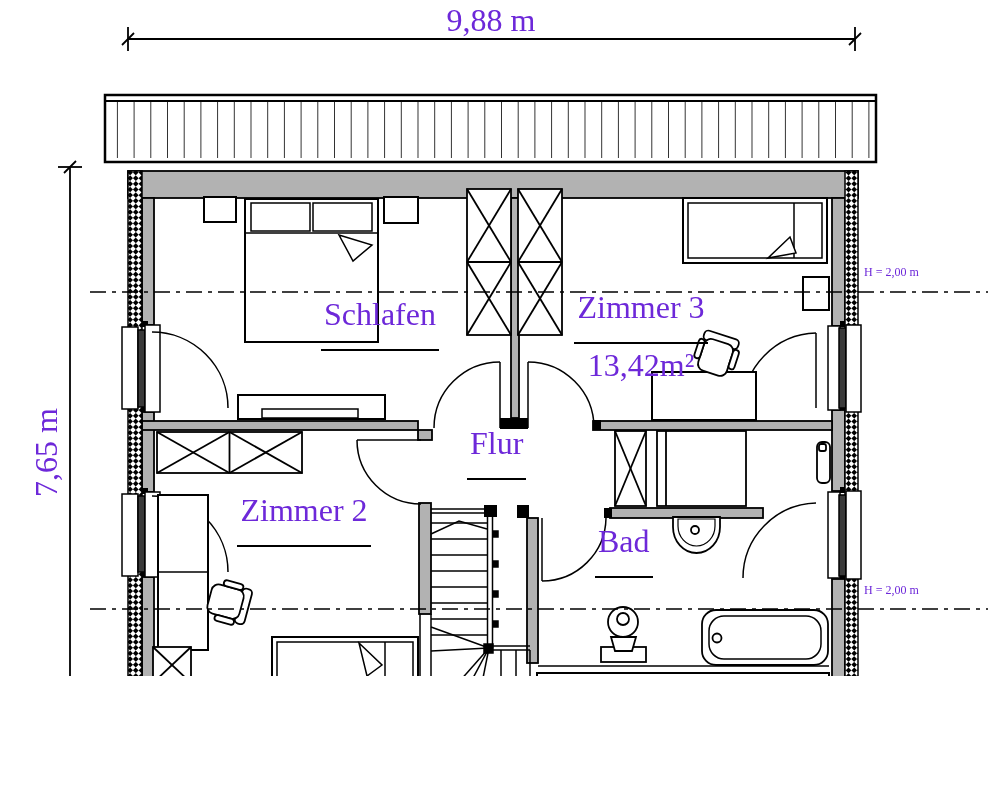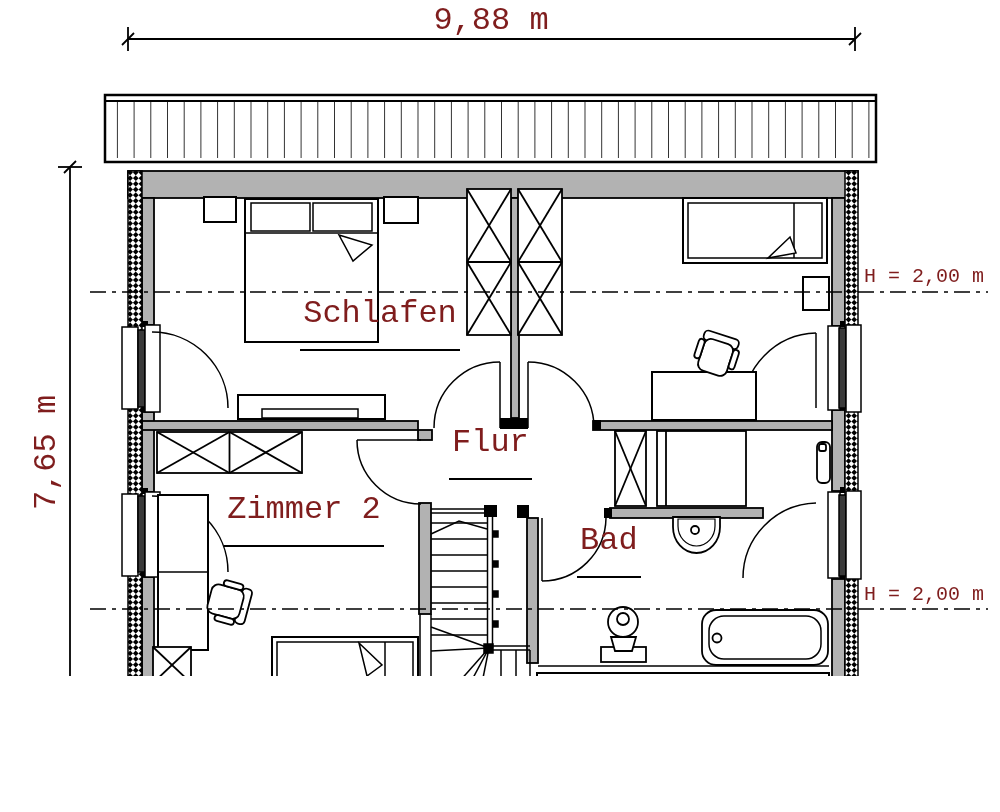--- a/index.html
+++ b/index.html
@@ -1,32 +1,32 @@
 <!DOCTYPE html>
 <html><head>
 <meta charset="utf-8">
 <style>
   html,body{margin:0;padding:0;background:#fff;}
   #plan{position:relative;width:1000px;height:676px;background:#ffffff;overflow:hidden;
-        font-family:Liberation Mono, monospace;color:#7f1d1d;}
+        font-family:Liberation Serif, serif;color:#6d28d9;}
   #plan svg{position:absolute;left:0;top:0;}
   .txt{position:absolute;white-space:nowrap;}
   .dim{font-size:32px;}
   .dim-top{left:391px;top:2px;width:200px;text-align:center;}
   .dim-left{left:-36px;top:434px;width:164px;text-align:center;transform:rotate(-90deg);}
   .room-label{position:absolute;text-align:center;font-size:32px;line-height:36px;}
   .room-label .room-name{display:inline-block;border-bottom:2px solid #000;padding:0 3px 17px 3px;}
   .room-label .room-area{margin-top:3px;}
-  .room-label.align-left{text-align:left;}
+  .room-label.align-left{text-align:left;margin-left:18px;}
   .lbl-schlafen{left:290px;top:296px;width:180px;}
   .lbl-zimmer3{left:551px;top:289px;width:180px;}
   .lbl-zimmer2{left:214px;top:492px;width:180px;}
   .lbl-flur{left:449px;top:425px;width:180px;}
   .lbl-bad{left:577px;top:523px;width:180px;}
-  .hmark{font-size:20px;}
+  .hmark{font-size:12px;}
   .hmark-1{left:864px;top:265px;}
   .hmark-2{left:864px;top:583px;}
 </style>
 </head>
 <body>
 
 <div id="plan">
 
 <svg width="1000" height="812" viewBox="0 0 1000 812">
   <defs>
@@ -289,20 +289,24 @@
     <line x1="90" y1="609" x2="988" y2="609"></line>
   </g>
 </svg>
 
   <div class="txt dim dim-top">9,88 m</div>
   <div class="txt dim dim-left">7,65 m</div>
 
   <div class="room-label lbl-schlafen">
     <span class="room-name">Schlafen</span>
   </div>
+  <div class="room-label lbl-zimmer3">
+    <span class="room-name">Zimmer 3</span>
+    <div class="room-area">13,42m²</div>
+  </div>
   <div class="room-label lbl-zimmer2">
     <span class="room-name">Zimmer 2</span>
   </div>
   <div class="room-label lbl-flur align-left">
     <span class="room-name">Flur</span>
   </div>
   <div class="room-label lbl-bad align-left">
     <span class="room-name">Bad</span>
   </div>
 

